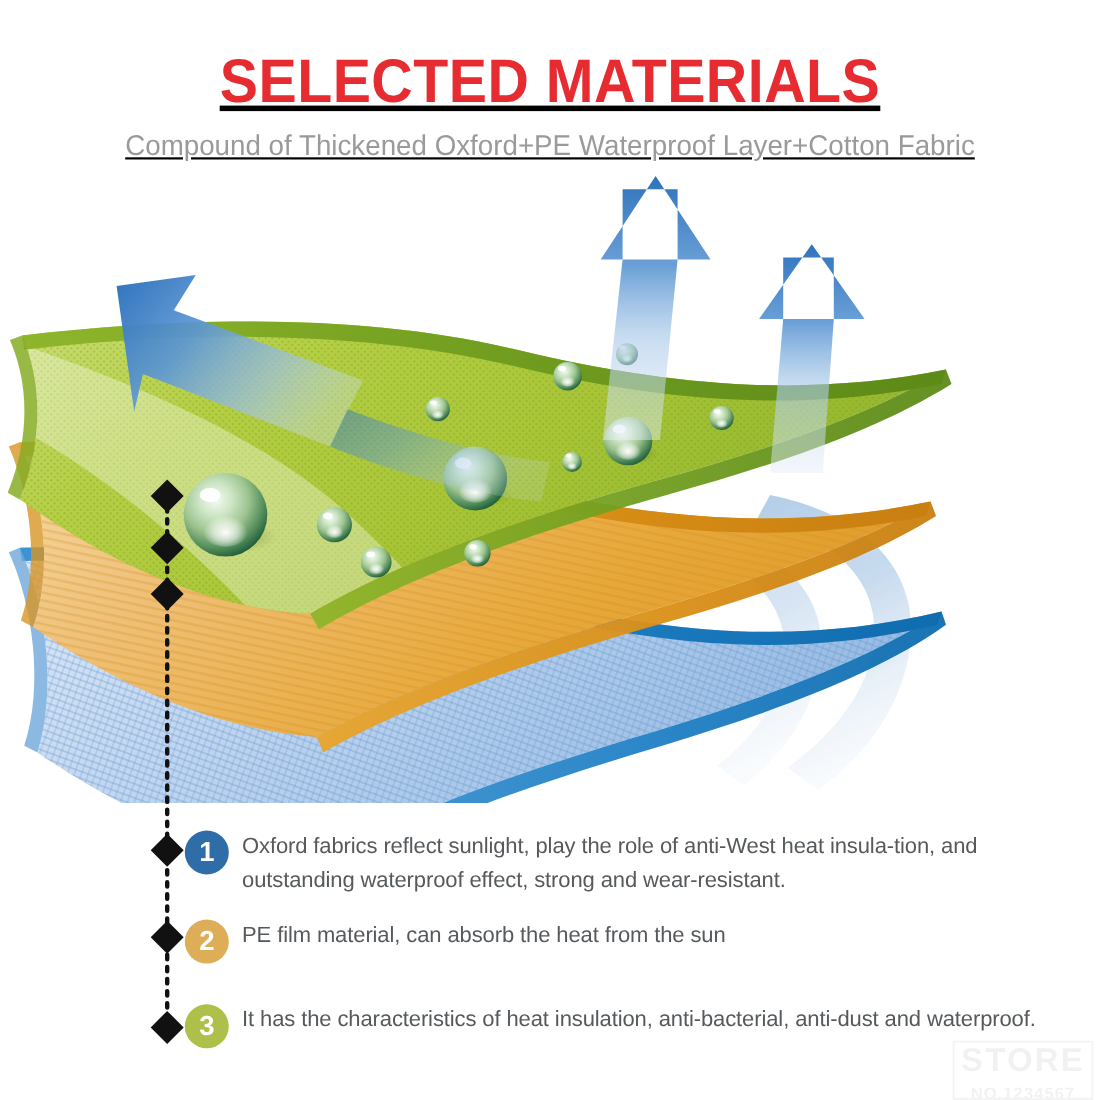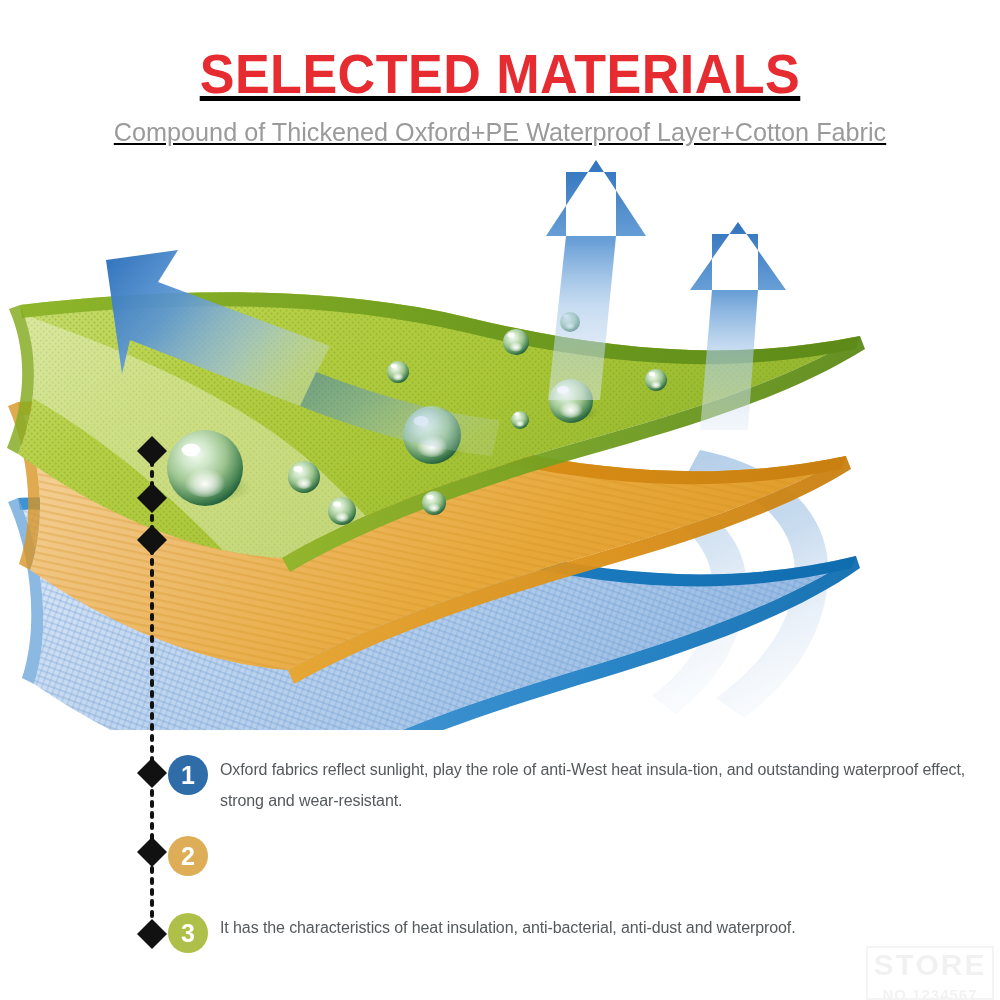--- a/index.html
+++ b/index.html
@@ -79,21 +79,21 @@
     border-radius: 50%;
     color: #ffffff;
     font-size: 25px;
     font-weight: bold;
     line-height: 40px;
     text-align: center;
     margin-right: 12px;
     margin-top: 1px;
   }
   .legend-text {
-    font-size: 16px;
+    font-size: 20px;
     line-height: 31px;
     color: #55595c;
     max-width: 760px;
     letter-spacing: -0.1px;
   }
 
   
   #connector {
     position: absolute;
     left: 0; top: 0;
@@ -363,20 +363,21 @@
 
 <div id="legend">
 
   <div class="legend-row" id="legend-row-0">
     <div class="badge" style="background:#2e6da8;">1</div>
     <div class="legend-text">Oxford fabrics reflect sunlight, play the role of anti-West heat insula-tion, and outstanding waterproof effect, strong and wear-resistant.</div>
   </div>
 
   <div class="legend-row" id="legend-row-1">
     <div class="badge" style="background:#ddae57;">2</div>
+    <div class="legend-text">PE film material, can absorb the heat from the sun</div>
   </div>
 
   <div class="legend-row" id="legend-row-2">
     <div class="badge" style="background:#afc04a;">3</div>
     <div class="legend-text">It has the characteristics of heat insulation, anti-bacterial, anti-dust and waterproof.</div>
   </div>
 </div>
 
 <svg id="connector" viewBox="0 0 1000 1000">
 

